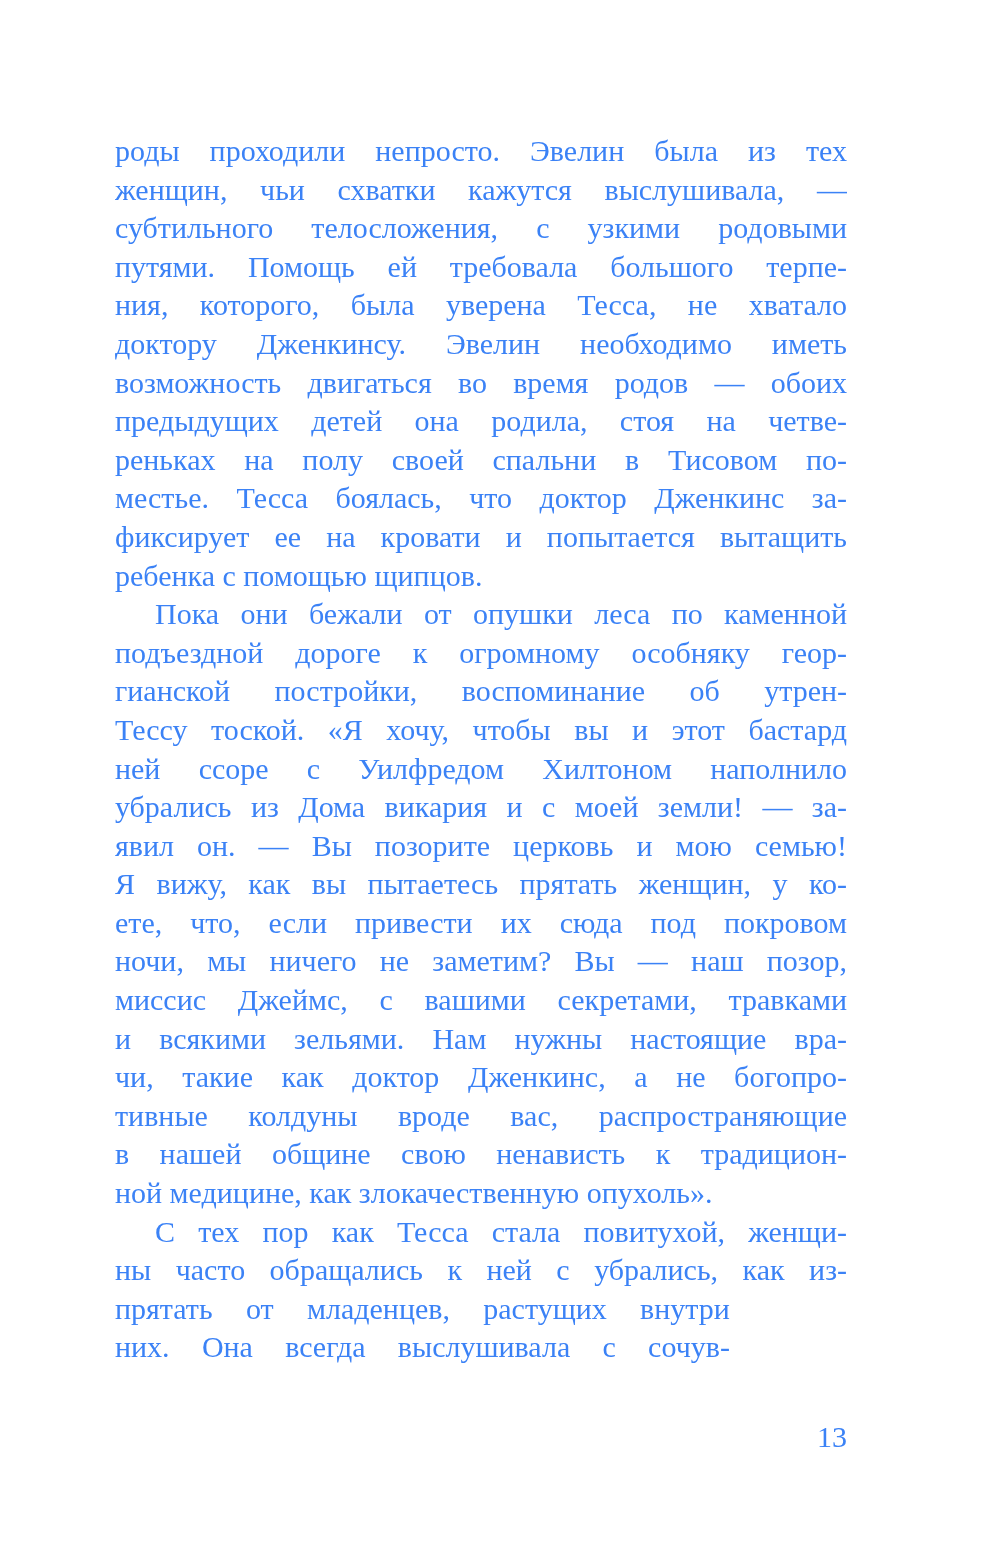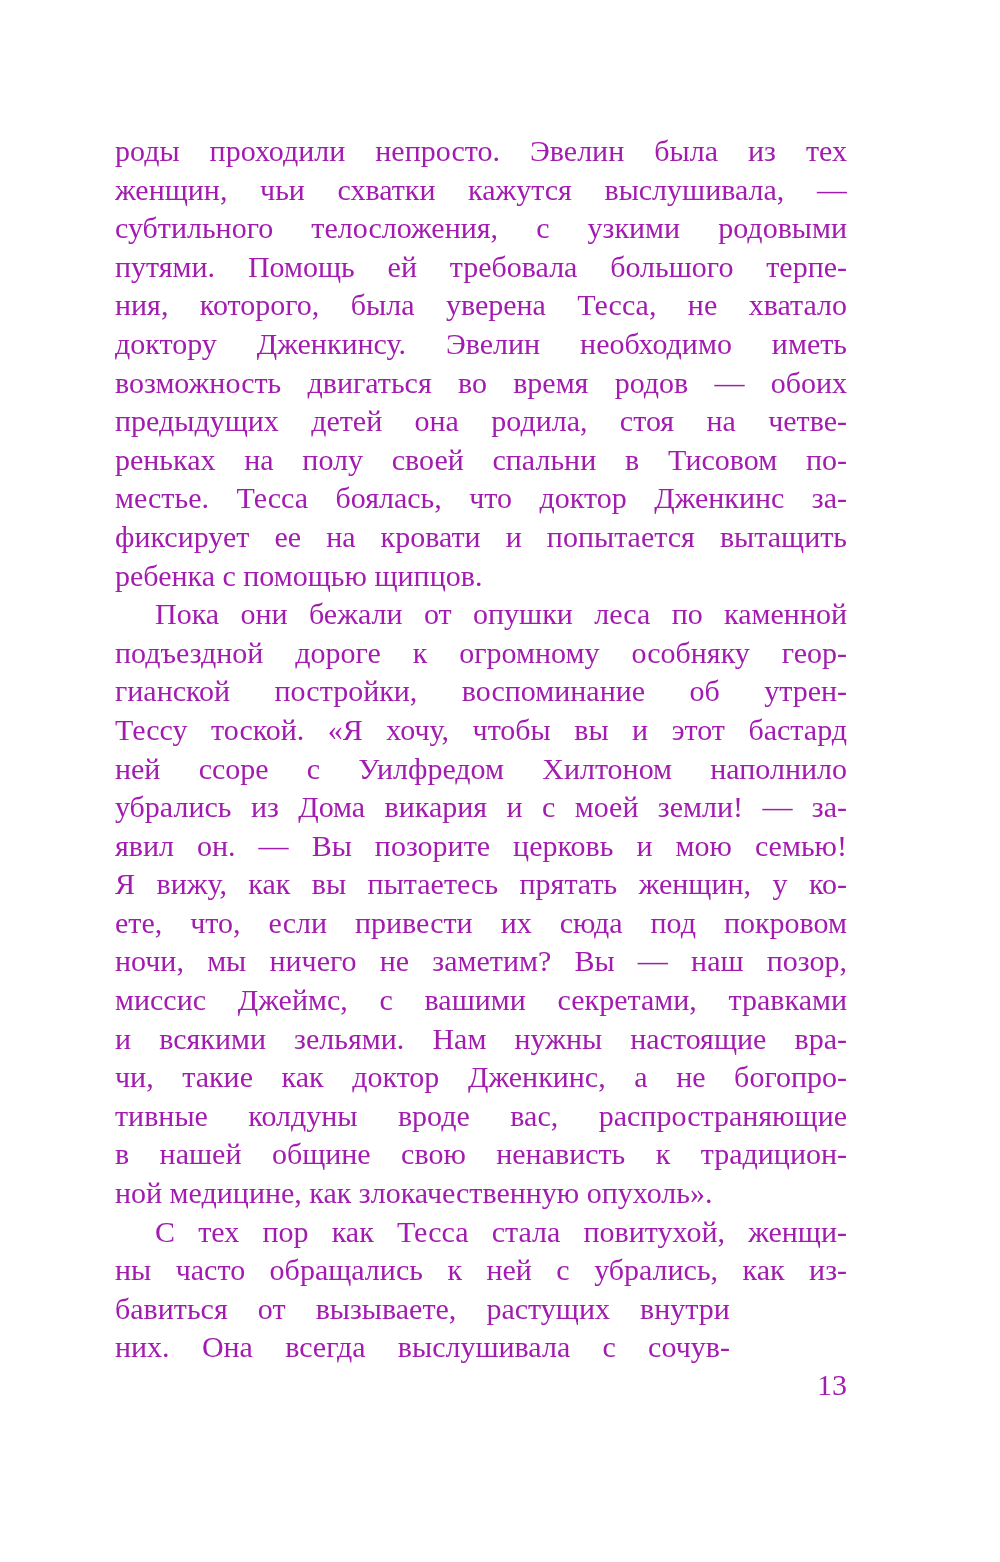--- a/index.html
+++ b/index.html
@@ -6,21 +6,21 @@
     margin: 0;
     padding: 0;
     background: #ffffff;
   }
   .book-page {
     position: relative;
     width: 1000px;
     height: 1562px;
     background: #ffffff;
     font-family: "Liberation Serif", "DejaVu Serif", serif;
-    color: #a21caf;
+    color: #3b82f6;
     overflow: hidden;
   }
   .text-block {
     position: absolute;
     left: 115px;
     top: 132px;
     width: 732px;
     font-size: 30px;
     line-height: 38.6px;
   }
@@ -40,21 +40,21 @@
   }
   .line-narrow {
     width: 84%;
   }
   .line-indent {
     text-indent: 40px;
   }
   .page-number {
     position: absolute;
     left: 115px;
-    top: 1366px;
+    top: 1418px;
     width: 732px;
     text-align: right;
     font-size: 30px;
     line-height: 38.6px;
   }
 </style>
 </head>
 <body>
 
 <div class="book-page">
@@ -87,18 +87,18 @@
         <div class="line">миссис Джеймс, с вашими секретами, травками</div>
         <div class="line">и всякими зельями. Нам нужны настоящие вра-</div>
         <div class="line">чи, такие как доктор Дженкинс, а не богопро-</div>
         <div class="line">тивные колдуны вроде вас, распространяющие</div>
         <div class="line">в нашей общине свою ненависть к традицион-</div>
         <div class="line line-end">ной медицине, как злокачественную опухоль».</div>
       </div>
       <div class="paragraph">
         <div class="line line-indent">С тех пор как Тесса стала повитухой, женщи-</div>
         <div class="line">ны часто обращались к ней с убрались, как из-</div>
-        <div class="line line-narrow">бавиться от вызываете, растущих внутри</div>
+        <div class="line line-narrow">прятать от младенцев, растущих внутри</div>
         <div class="line line-narrow">них. Она всегда выслушивала с сочув-</div>
       </div>
     </div>
   <div class="page-number">13</div>
 </div>
 
 </body></html>

